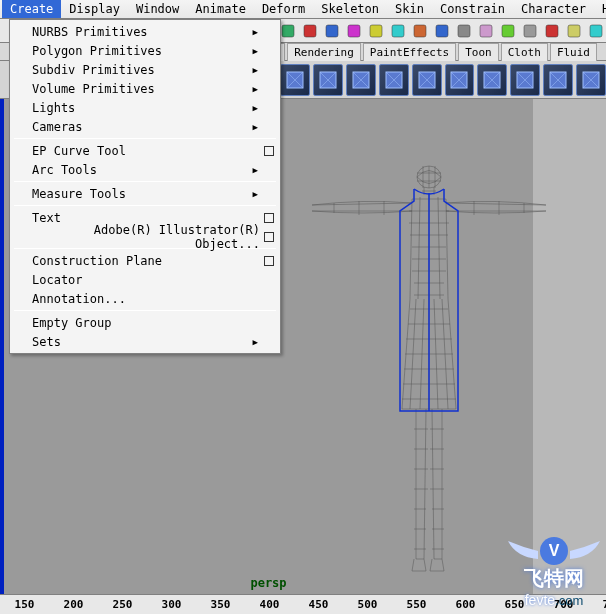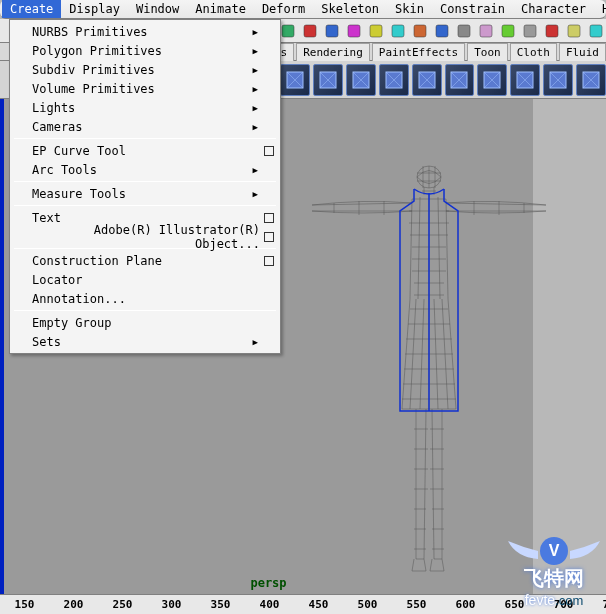--- a/index.html
+++ b/index.html
@@ -12,21 +12,20 @@
     overflow: hidden;
     position: relative;
   }
   .menubar {
     height: 19px;
     background: linear-gradient(#f4f4f4, #e8e8e8);
     display: flex;
     align-items: center;
     border-bottom: 1px solid #808080;
     padding-left: 2px;
-    border-radius: 6px;
   }
   .menubar .menu-item {
     padding: 2px 8px;
     cursor: default;
   }
   .menubar .menu-item.active {
     background: #3168d6;
     color: #fff;
   }
   .toolbar {
@@ -43,21 +42,21 @@
     display: inline-flex;
     align-items: center; justify-content: center;
   }
   .shelf-tabs {
     height: 18px;
     background: #d8d8d8;
     display: flex;
     align-items: center;
     justify-content: flex-end;
     gap: 2px;
-    padding-right: 0;
+    padding-right: 9px;
     border-bottom: 1px solid #808080;
   }
   .shelf-tabs .tab {
     padding: 2px 6px;
     background: #e8e8e8;
     border: 1px solid #a0a0a0;
     border-bottom: none;
     font-size: 11px;
     cursor: default;
   }

